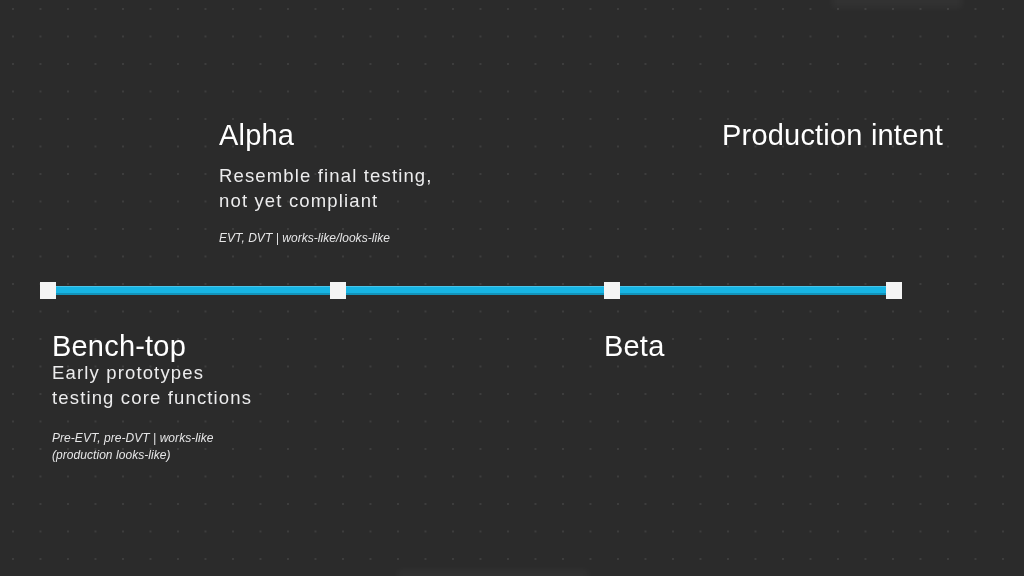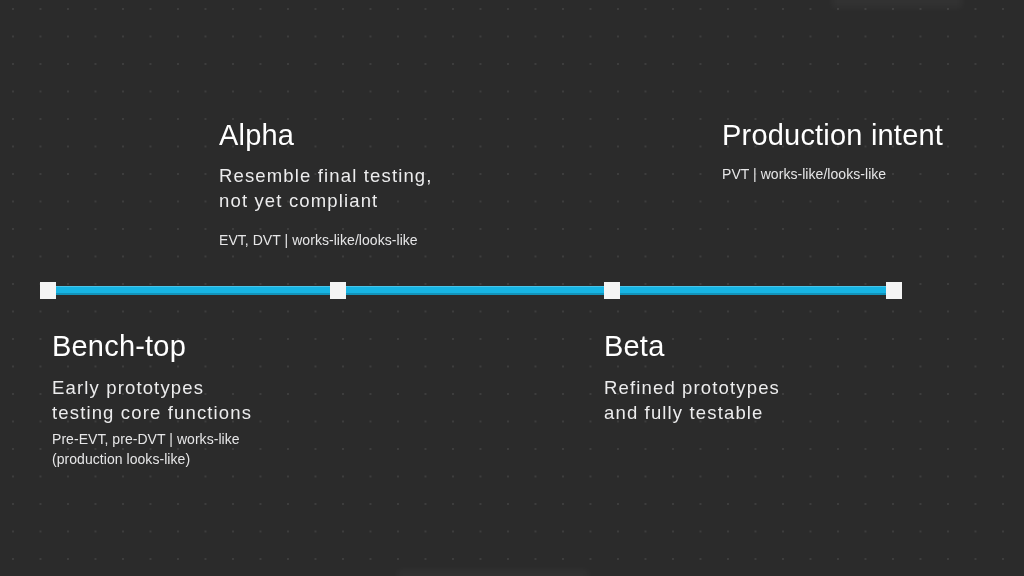--- a/index.html
+++ b/index.html
@@ -93,34 +93,35 @@
   .block .subtitle {
     color: #ececed;
     font-size: 18.5px;
     font-weight: 400;
     line-height: 1.33;
     letter-spacing: 1.15px;
     white-space: pre-line;
   }
   .block .caption {
     color: #e6e6e7;
-    font-size: 14px;
+    font-size: 12px;
     font-weight: 400;
     line-height: 1.46;
     letter-spacing: 0.05px;
     white-space: pre-line;
+    font-style: italic;
   }
 
   
   .block.above .title   { margin-bottom: 14px; }
   .block.above .subtitle{ margin-bottom: 16px; }
 
   
-  .block.below .title   { margin-bottom: 15px; }
-  .block.below .subtitle{ margin-bottom: 3px; }
+  .block.below .title   { }
+  .block.below .subtitle{ margin-bottom: 19px; }
 
   #block-alpha      { left: 219px; top: 120px; width: 300px; }
   #block-production { left: 722px; top: 120px; width: 300px; }
   #block-bench      { left: 52px;  top: 331px; width: 320px; }
   #block-beta       { left: 604px; top: 331px; width: 320px; }
 </style>
 </head>
 <body>
 
 <div id="slide">
@@ -138,30 +139,27 @@
 
   <div class="block above" id="block-alpha">
     <div class="title">Alpha</div>
     <div class="subtitle">Resemble final testing,
 not yet compliant</div>
     <div class="caption">EVT, DVT | works-like/looks-like</div>
   </div>
 
   <div class="block above" id="block-production">
     <div class="title">Production intent</div>
-    <div class="caption">PVT | works-like/looks-like</div>
   </div>
 
   <div class="block below" id="block-bench">
     <div class="title">Bench-top</div>
     <div class="subtitle">Early prototypes
 testing core functions</div>
     <div class="caption">Pre-EVT, pre-DVT | works-like
 (production looks-like)</div>
   </div>
 
   <div class="block below" id="block-beta">
     <div class="title">Beta</div>
-    <div class="subtitle">Refined prototypes
-and fully testable</div>
   </div>
 
 </div>
 
 </body></html>

